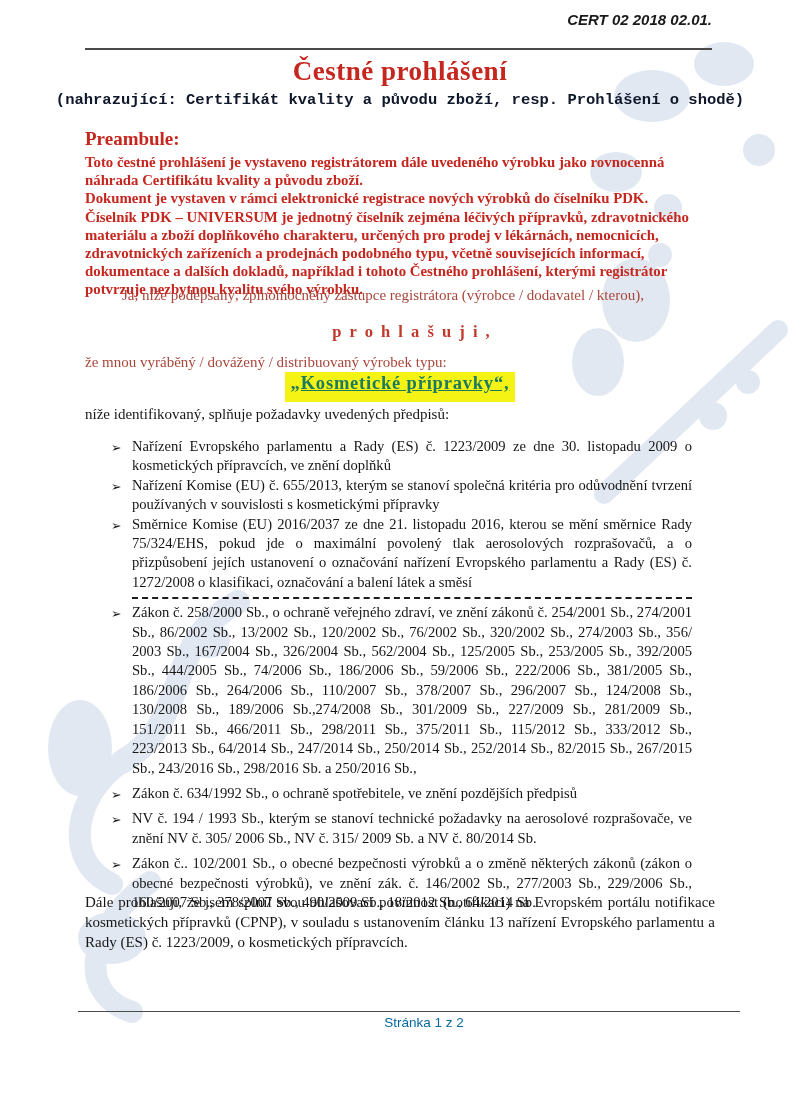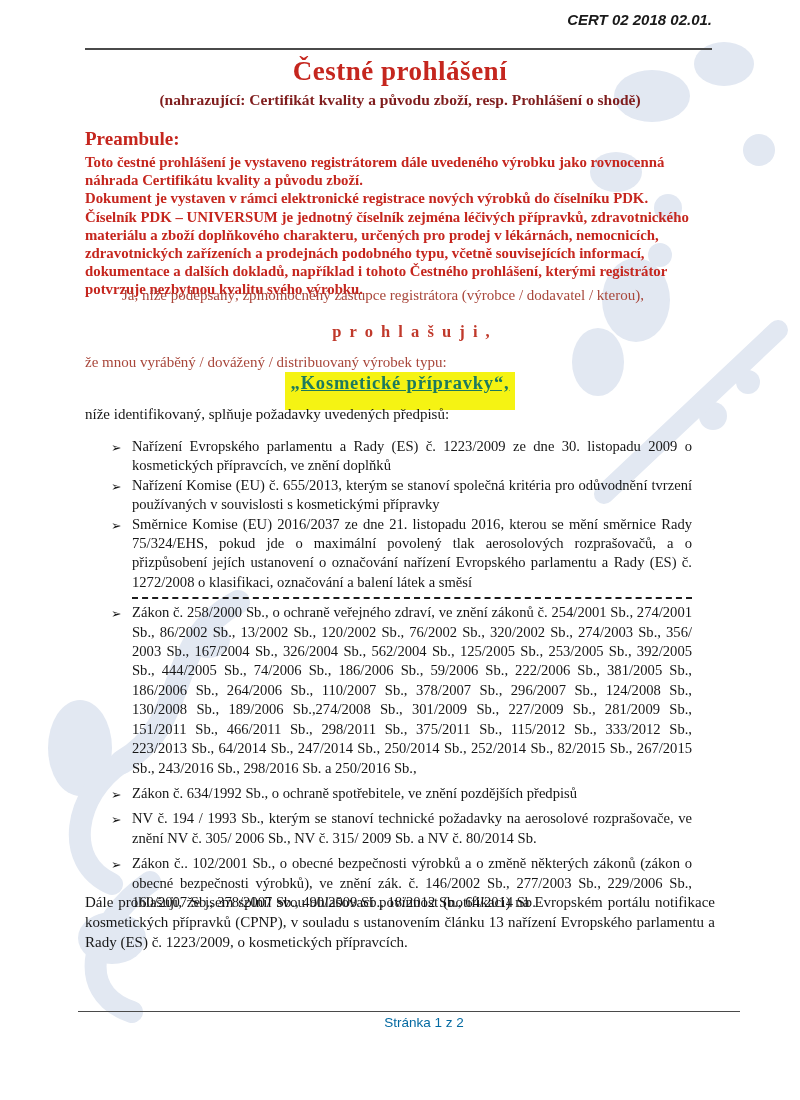--- a/index.html
+++ b/index.html
@@ -21,21 +21,21 @@
     font-style:italic;font-weight:600;font-size:15px;color:#1a1a1a;
   }
   .top-rule{position:absolute;top:48px;left:85px;width:627px;height:1.5px;background:#4a4a4a;}
   
   .doc-title{
     position:absolute;top:56px;left:0;width:800px;text-align:center;
     font-size:27px;font-weight:bold;color:#c5261e;letter-spacing:.5px;
   }
   .doc-subtitle{
     position:absolute;top:91px;left:0;width:800px;text-align:center;
-    font-size:15.5px;font-weight:bold;color:#7f1d1d;
+    font-size:15.5px;font-weight:bold;color:#0f172a;font-family:Liberation Mono, monospace;
   }
   
   .preambule{position:absolute;top:128px;left:85px;width:632px;}
   .preambule h2{
     margin:0 0 3px 0;font-size:19px;font-weight:bold;color:#c5261e;
   }
   .preambule p{
     margin:0;font-size:14.8px;line-height:18.2px;font-weight:bold;color:#c5261e;
   }
   
@@ -52,21 +52,21 @@
     font-size:15px;color:#a8463a;
   }
   .decl-product-wrap{position:absolute;top:372px;left:0;width:800px;text-align:center;}
   .decl-product{
     display:inline-block;
     background:#f5f313;
     color:#1c7a5e;
     font-size:18.5px;font-weight:bold;
     text-decoration:underline;
     letter-spacing:.8px;
-    padding:1px 6px 16px 6px;
+    padding:1px 6px 8px 6px;
   }
   .decl-compliance{
     position:absolute;top:406px;left:85px;width:632px;
     font-size:15px;color:#161616;
   }
   
   .reg-list{
     position:absolute;top:437px;left:132px;width:560px;
     list-style:none;margin:0;padding:0;
     font-size:14.6px;line-height:19.4px;

